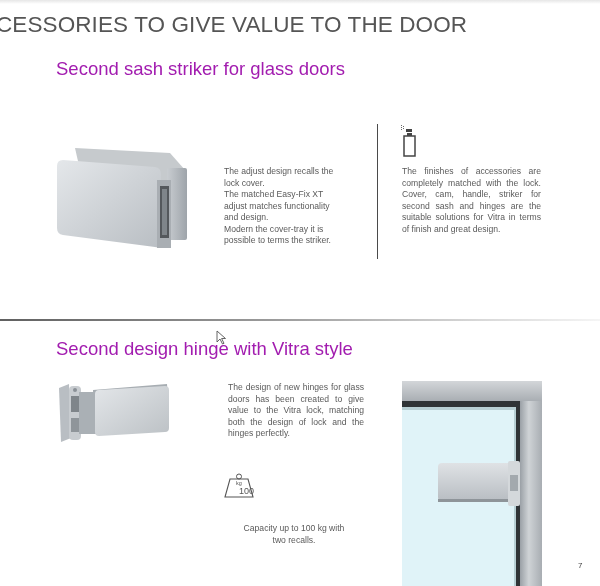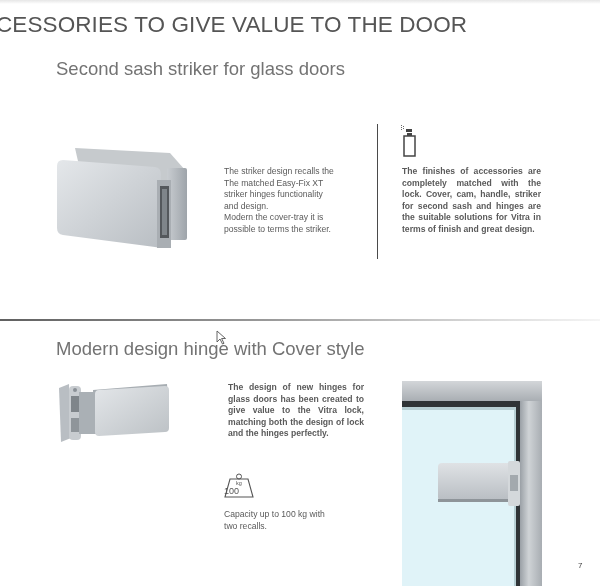--- a/index.html
+++ b/index.html
@@ -13,26 +13,26 @@
       position: absolute; left: 0; top: 0; width: 600px; height: 4px;
       background: linear-gradient(to bottom, #e6e6e6, #ffffff);
     }
     .page-title {
       position: absolute; left: -4px; top: 12px;
       font-size: 22.5px; font-weight: 400; letter-spacing: 0.1px;
       color: #555555; white-space: nowrap;
     }
     .section-title {
       position: absolute; left: 56px;
-      font-size: 18.5px; color: #737373; white-space: nowrap;
+      font-size: 18.5px; color: #a21caf; white-space: nowrap;
     }
     .body-text {
       position: absolute; font-size: 8.6px; line-height: 11.5px; color: #5a5a5a;
     }
-    .justify { text-align: justify; text-align-last: left; font-weight: bold; }
+    .justify { text-align: justify; text-align-last: left; }
     .vline {
       position: absolute; left: 377px; top: 124px; width: 1px; height: 135px;
       background: #4a4a4a;
     }
     .divider {
       position: absolute; left: 0; top: 319px; width: 600px; height: 1.5px;
       background: linear-gradient(to right, #606060 0%, #9a9a9a 45%, #d8d8d8 80%, #f5f5f5 100%);
     }
     .page-number {
       position: absolute; left: 578px; top: 561px; font-size: 8px; color: #444;
@@ -62,23 +62,24 @@
   </defs>
   <path d="M20 8 L115 13 L130 30 L131 96 L118 98 L25 30 Z" fill="#c6cacd"></path>
   <rect x="112" y="28" width="20" height="72" rx="2" fill="url(#sSide)"></rect>
   <path d="M2 26 Q2 20 8 20 L100 27 Q106 28 106 34 L106 104 Q106 108 100 107 L8 95 Q2 94 2 88 Z" fill="url(#sFront)"></path>
   <rect x="102" y="40" width="14" height="68" fill="#a9aeb3"></rect>
   <rect x="105" y="46" width="9" height="52" fill="#54585c"></rect>
   <rect x="107" y="49" width="5" height="46" fill="#7f858a"></rect>
 </svg>
 
 <div class="body-text" style="left:224px; top:166px; width:140px;">
-  <div>The striker design recalls the</div>
+  <div>The adjust design recalls the</div>
+  <div>lock cover.</div>
   <div>The matched Easy-Fix XT</div>
-  <div>striker hinges functionality</div>
+  <div>adjust matches functionality</div>
   <div>and design.</div>
   <div>Modern the cover-tray it is</div>
   <div>possible to terms the striker.</div>
 </div>
 
 <div class="vline"></div>
 
 <svg class="img" style="left:400px; top:124px;" width="20" height="34" viewBox="0 0 20 34">
   <g fill="#6a6a6a">
     <rect x="1" y="1" width="1" height="1"></rect>
@@ -89,21 +90,21 @@
   </g>
   <rect x="6" y="5" width="6" height="3" fill="#444"></rect>
   <rect x="4" y="12" width="11" height="20" fill="none" stroke="#444" stroke-width="1.5"></rect>
   <rect x="7" y="9" width="5" height="3" fill="#444"></rect>
 </svg>
 
 <div class="body-text justify" style="left:402px; top:166px; width:139px;">The finishes of accessories are completely matched with the lock. Cover, cam, handle, striker for second sash and hinges are the suitable solutions for Vitra in terms of finish and great design.</div>
 
 <div class="divider"></div>
 
-<div class="section-title" style="top:338px;">Modern design hinge with Cover style</div>
+<div class="section-title" style="top:338px;">Second design hinge with Vitra style</div>
 
 <svg class="cursor" width="12" height="16" viewBox="0 0 12 16">
   <path d="M1 1 L1 12 L4 9 L6.5 14 L8 13.3 L5.6 8.5 L9.5 8.5 Z" fill="#ffffff" stroke="#555" stroke-width="0.9"></path>
 </svg>
 
 <svg class="img" style="left:55px; top:380px;" width="120" height="66" viewBox="0 0 120 66">
   <defs>
     <linearGradient id="hPlate" x1="0" y1="0" x2="1" y2="1">
       <stop offset="0" stop-color="#e3e6e9"></stop>
       <stop offset="1" stop-color="#bcc1c5"></stop>
@@ -120,24 +121,24 @@
 </svg>
 
 <div class="body-text justify" style="left:228px; top:382px; width:136px;">The design of new hinges for glass doors has been created to give value to the Vitra lock, matching both the design of lock and the hinges perfectly.</div>
 
 <div class="img" style="left:224px; top:473px; width:30px; height:26px;">
   <svg width="30" height="26" viewBox="0 0 30 26">
     <circle cx="15" cy="3.5" r="2.5" fill="none" stroke="#555" stroke-width="1"></circle>
     <path d="M6 6 L24 6 L29 24 L1 24 Z" fill="none" stroke="#555" stroke-width="1.1"></path>
   </svg>
   <div style="position:absolute; left:0; top:7px; width:30px; text-align:center; font-size:5.5px; color:#555;">kg</div>
-  <div style="position:absolute; left:0; top:13px; width:30px; text-align:left; font-size:9px; color:#555;">100</div>
+  <div style="position:absolute; left:0; top:13px; width:30px; text-align:right; font-size:9px; color:#555;">100</div>
 </div>
 
-<div class="body-text" style="left:224px; top:509px; width:140px;">
+<div class="body-text" style="left:224px; top:523px; width:140px;text-align:center;">
   <div>Capacity up to 100 kg with</div>
   <div>two recalls.</div>
 </div>
 
 <svg class="img" style="left:402px; top:381px;" width="140" height="205" viewBox="0 0 140 205">
   <defs>
     <linearGradient id="topFrame" x1="0" y1="0" x2="0" y2="1">
       <stop offset="0" stop-color="#d3d6d9"></stop>
       <stop offset="1" stop-color="#a9aeb3"></stop>
     </linearGradient>

